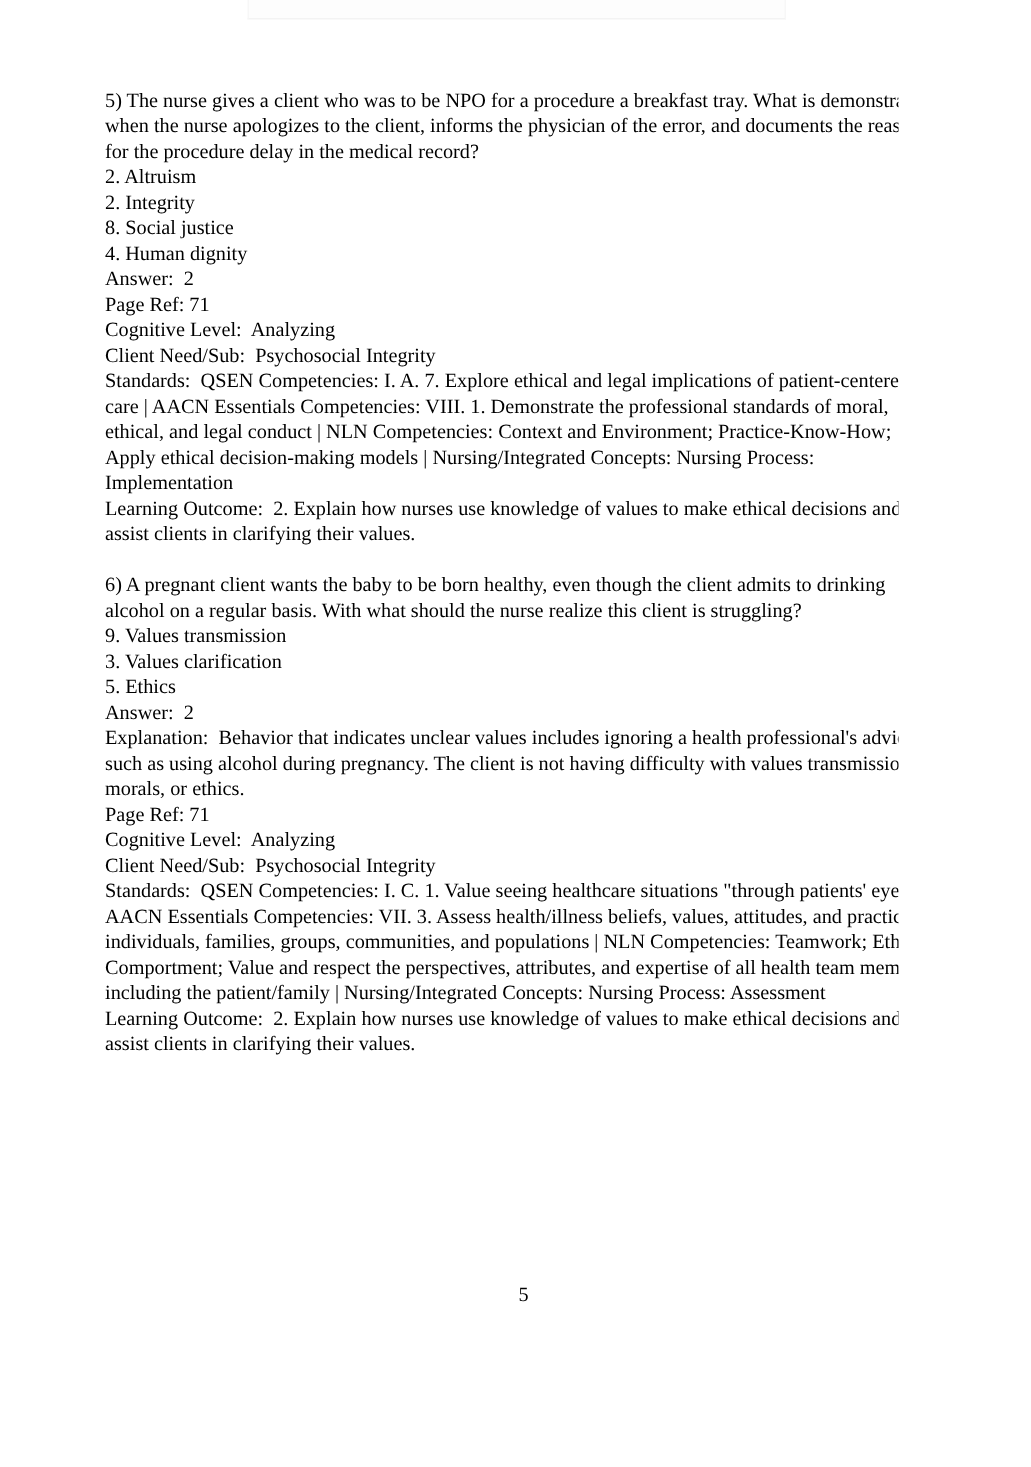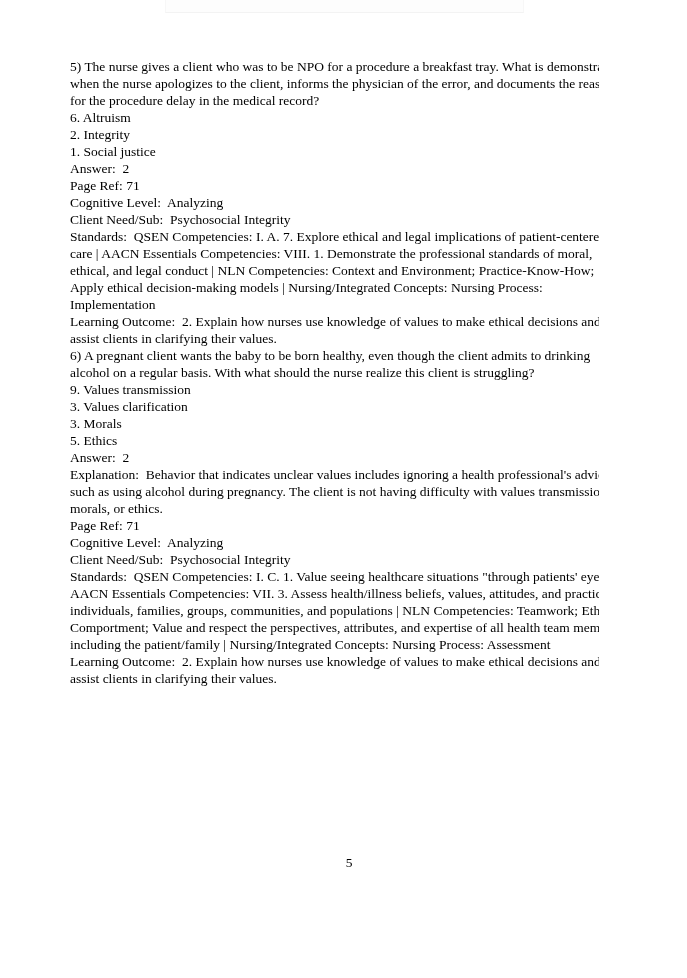--- a/index.html
+++ b/index.html
@@ -35,56 +35,57 @@
     left: 70px;
     top: 58px;
     width: 558px;
   }
   .content p {
     margin: 0;
     padding: 0;
     white-space: pre-wrap;
   }
   .question + .question {
+    margin-top: 17px; 
   }
   .page-footer {
     position: absolute;
     left: 70px;
     top: 854px;
     width: 558px;
     text-align: center;
   }
 </style>
 </head>
 <body>
 
 <div class="page">
 
   <div class="ui-bar-remnant"></div>
 
   <main class="content">
 
     <section class="question">
       <p>5) The nurse gives a client who was to be NPO for a procedure a breakfast tray. What is demonstrated when the nurse apologizes to the client, informs the physician of the error, and documents the reason for the procedure delay in the medical record?</p>
-      <p>6. Altruism</p>
+      <p>2. Altruism</p>
       <p>2. Integrity</p>
-      <p>1. Social justice</p>
+      <p>8. Social justice</p>
+      <p>4. Human dignity</p>
       <p>Answer:  2</p>
       <p>Page Ref: 71</p>
       <p>Cognitive Level:  Analyzing</p>
       <p>Client Need/Sub:  Psychosocial Integrity</p>
       <p>Standards:  QSEN Competencies: I. A. 7. Explore ethical and legal implications of patient-centered care | AACN Essentials Competencies: VIII. 1. Demonstrate the professional standards of moral, ethical, and legal conduct | NLN Competencies: Context and Environment; Practice-Know-How; Apply ethical decision-making models | Nursing/Integrated Concepts: Nursing Process: Implementation</p>
       <p>Learning Outcome:  2. Explain how nurses use knowledge of values to make ethical decisions and to assist clients in clarifying their values.</p>
     </section>
 
     <section class="question">
       <p>6) A pregnant client wants the baby to be born healthy, even though the client admits to drinking alcohol on a regular basis. With what should the nurse realize this client is struggling?</p>
       <p>9. Values transmission</p>
       <p>3. Values clarification</p>
-      <p>3. Morals</p>
       <p>5. Ethics</p>
       <p>Answer:  2</p>
       <p>Explanation:  Behavior that indicates unclear values includes ignoring a health professional's advice, such as using alcohol during pregnancy. The client is not having difficulty with values transmission, morals, or ethics.</p>
       <p>Page Ref: 71</p>
       <p>Cognitive Level:  Analyzing</p>
       <p>Client Need/Sub:  Psychosocial Integrity</p>
       <p>Standards:  QSEN Competencies: I. C. 1. Value seeing healthcare situations "through patients' eyes" | AACN Essentials Competencies: VII. 3. Assess health/illness beliefs, values, attitudes, and practices of individuals, families, groups, communities, and populations | NLN Competencies: Teamwork; Ethical Comportment; Value and respect the perspectives, attributes, and expertise of all health team members, including the patient/family | Nursing/Integrated Concepts: Nursing Process: Assessment</p>
       <p>Learning Outcome:  2. Explain how nurses use knowledge of values to make ethical decisions and to assist clients in clarifying their values.</p>
     </section>
 

